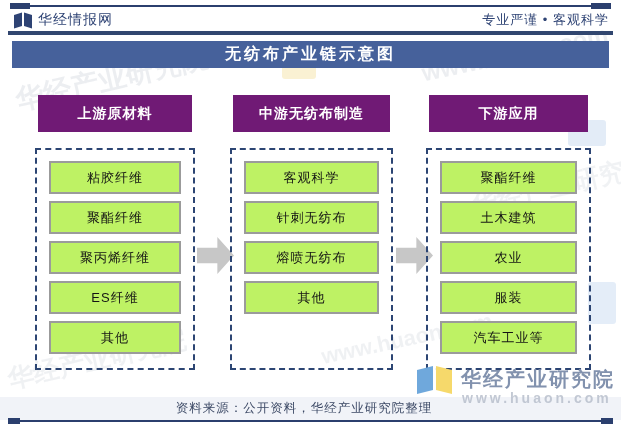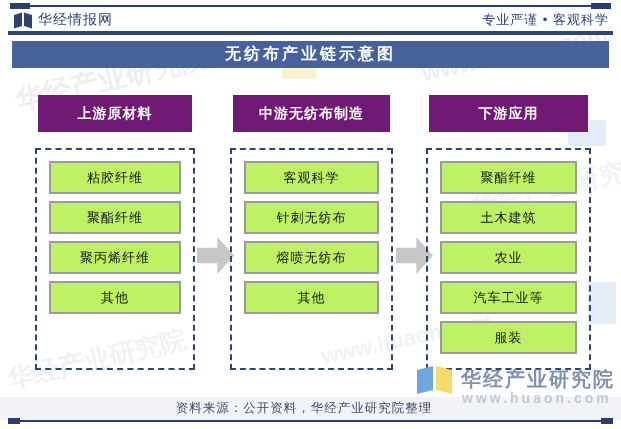--- a/index.html
+++ b/index.html
@@ -191,20 +191,21 @@
   <div class="separator-line"></div>
 
   <div class="title-bar">无纺布产业链示意图</div>
 
   <div class="col col-1">
     <div class="col-header">上游原材料</div>
     <div class="dashed-box">
       <div class="item-box">粘胶纤维</div>
       <div class="item-box">聚酯纤维</div>
       <div class="item-box">聚丙烯纤维</div>
+      <div class="item-box">ES纤维</div>
       <div class="item-box">其他</div>
     </div>
   </div>
 
   <div class="flow-arrow arrow-1"></div>
 
   <div class="col col-2">
     <div class="col-header">中游无纺布制造</div>
     <div class="dashed-box">
       <div class="item-box">客观科学</div>
@@ -215,22 +216,22 @@
   </div>
 
   <div class="flow-arrow arrow-2"></div>
 
   <div class="col col-3">
     <div class="col-header">下游应用</div>
     <div class="dashed-box">
       <div class="item-box">聚酯纤维</div>
       <div class="item-box">土木建筑</div>
       <div class="item-box">农业</div>
+      <div class="item-box">服装</div>
       <div class="item-box">汽车工业等</div>
-      <div class="item-box">服装</div>
     </div>
   </div>
 
   <div class="big-logo">
     <svg viewBox="0 0 38 28">
       <polygon points="1,4 17,0 17,24 1,28" fill="#6FA8DC"></polygon>
       <polygon points="20,0 36,4 36,28 20,24" fill="#F6D96B"></polygon>
     </svg>
     <span class="big-logo-text">华经产业研究院</span>
   </div>

